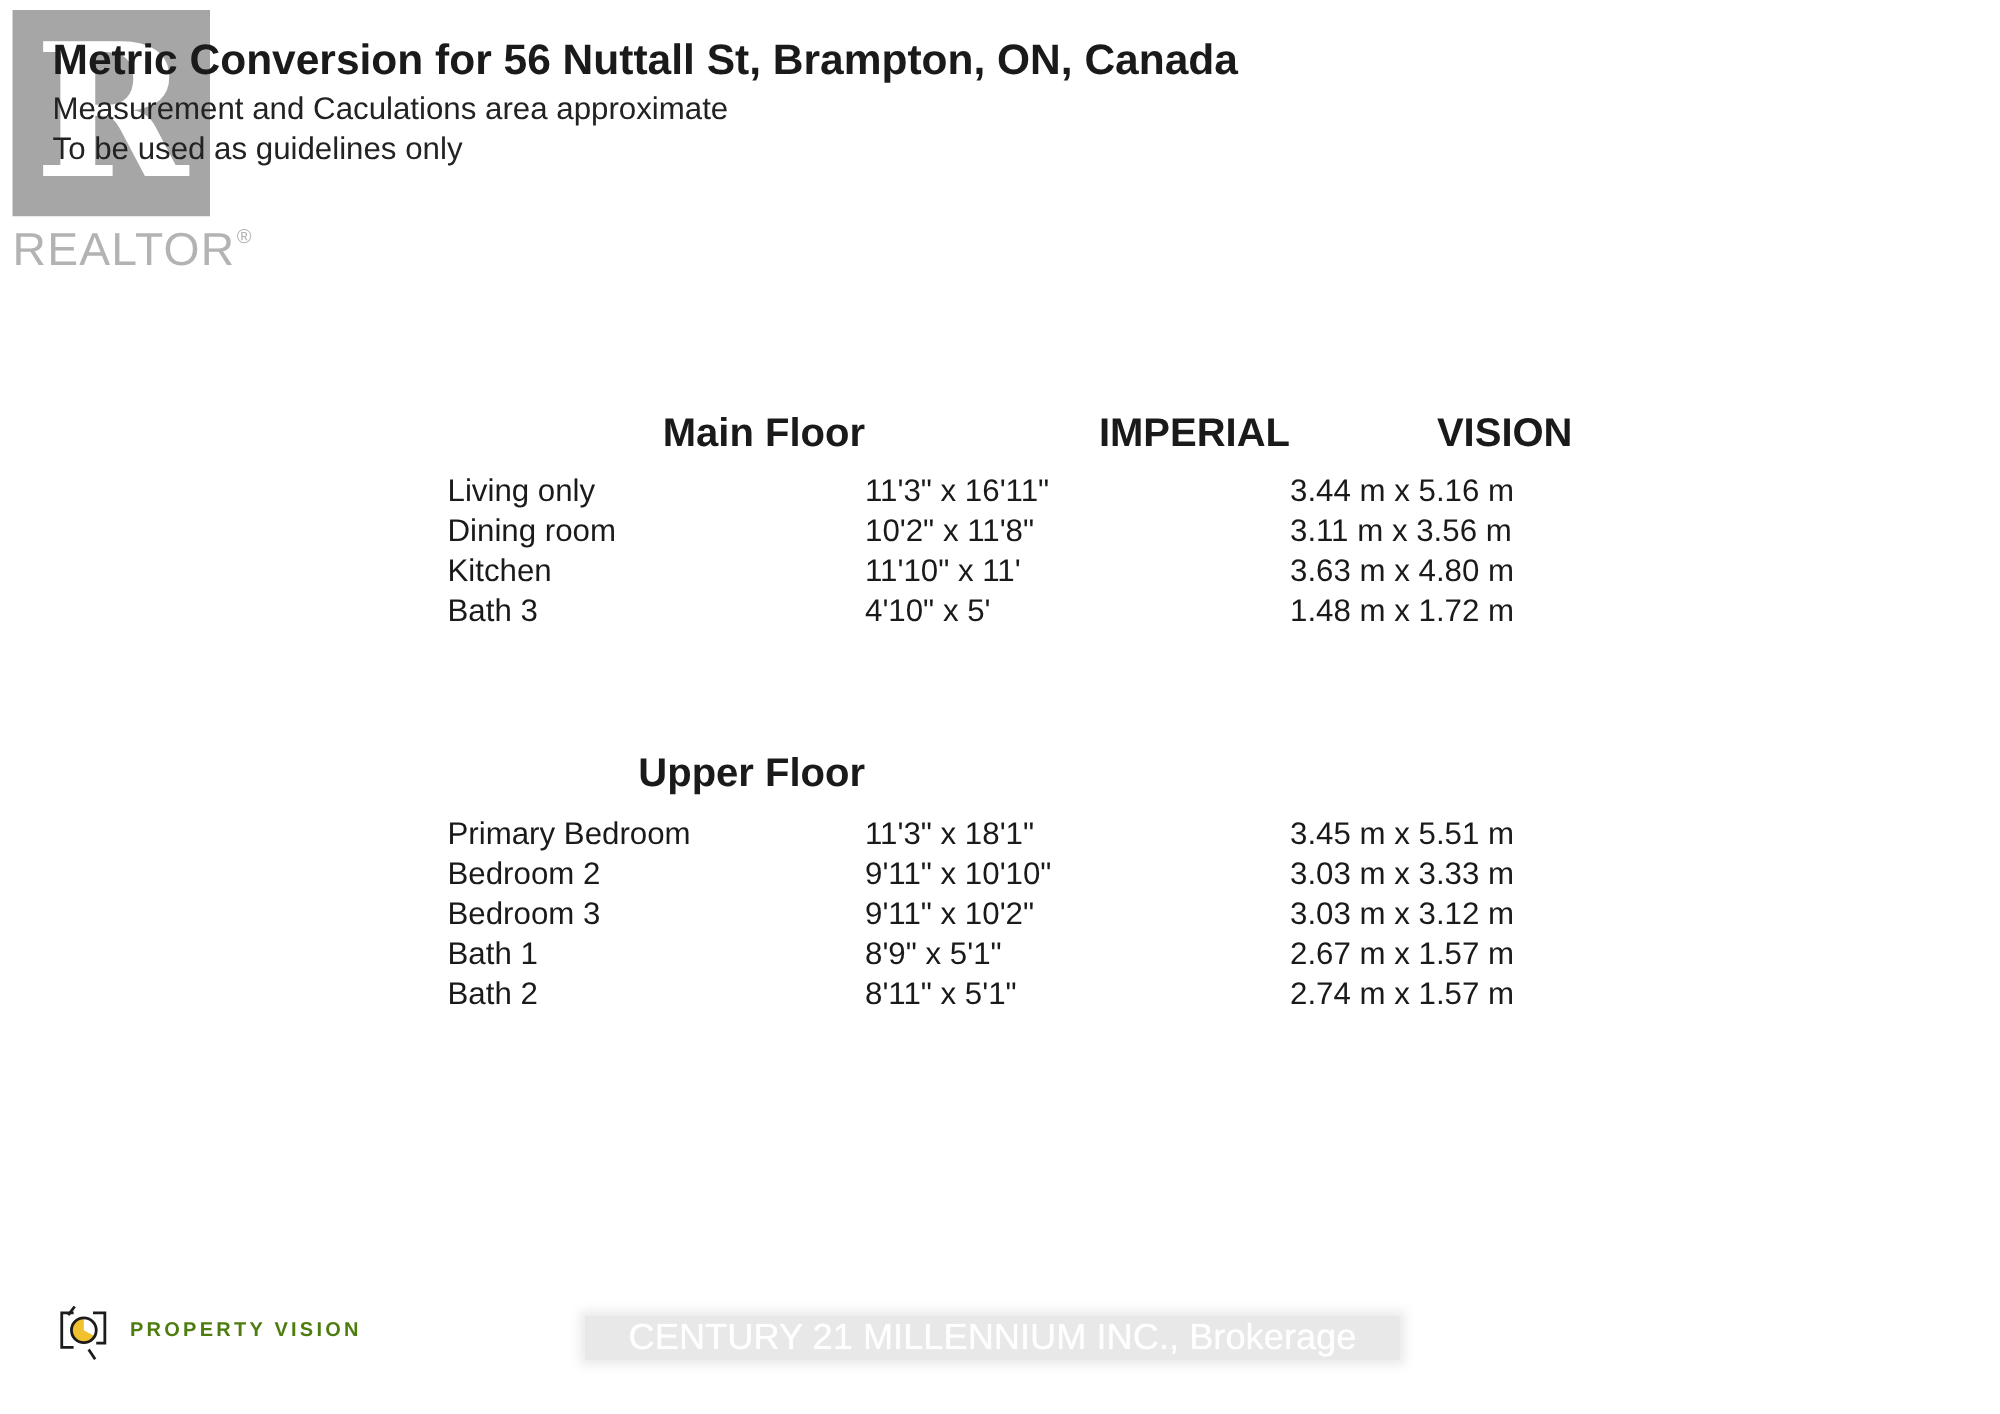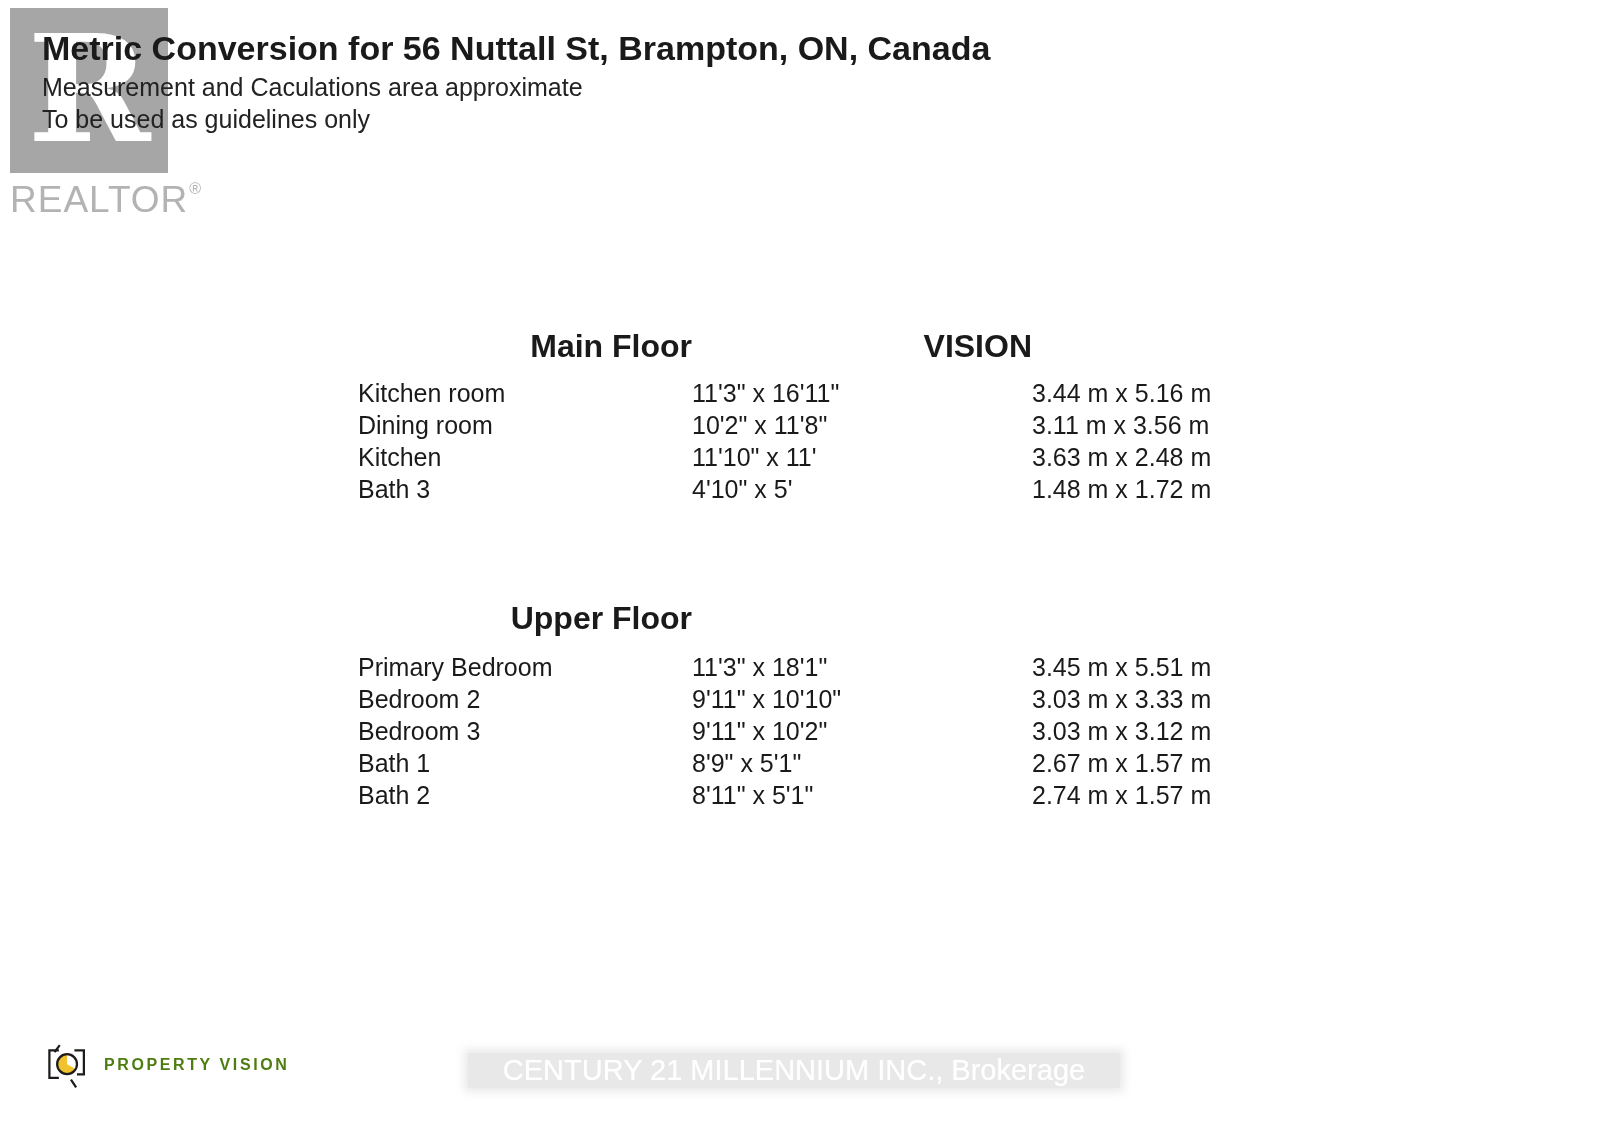--- a/index.html
+++ b/index.html
@@ -62,37 +62,38 @@
     <div class="realtor-word"><span>REALTOR</span><sup>®</sup></div>
   </div>
 
   <div class="title">Metric Conversion for 56 Nuttall St, Brampton, ON, Canada</div>
   <div class="sub1">Measurement and Caculations area approximate</div>
   <div class="sub2">To be used as guidelines only</div>
 
   <div class="section sec-main">
     <div class="sec-head">
       <span class="sec-title">Main Floor</span>
+      <span class="col-h imp">IMPERIAL</span>
       <span class="col-h met">VISION</span>
     </div>
     <div class="rows">
       <div class="row">
-        <span>Kitchen room</span>
+        <span>Living only</span>
         <span>11'3" x 16'11"</span>
         <span>3.44 m x 5.16 m</span>
       </div>
       <div class="row">
         <span>Dining room</span>
         <span>10'2" x 11'8"</span>
         <span>3.11 m x 3.56 m</span>
       </div>
       <div class="row">
         <span>Kitchen</span>
         <span>11'10" x 11'</span>
-        <span>3.63 m x 2.48 m</span>
+        <span>3.63 m x 4.80 m</span>
       </div>
       <div class="row">
         <span>Bath 3</span>
         <span>4'10" x 5'</span>
         <span>1.48 m x 1.72 m</span>
       </div>
     </div>
   </div>
 
   <div class="section sec-upper">

